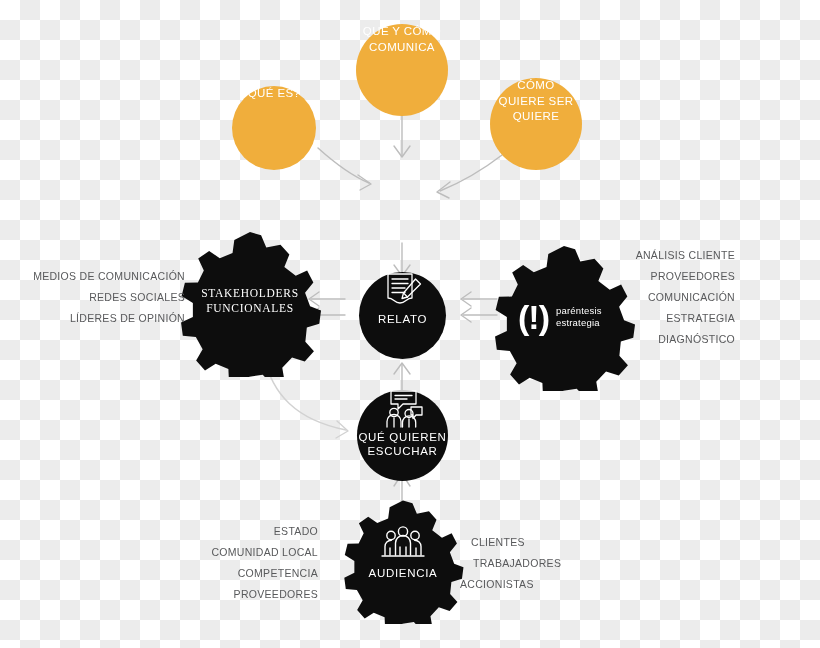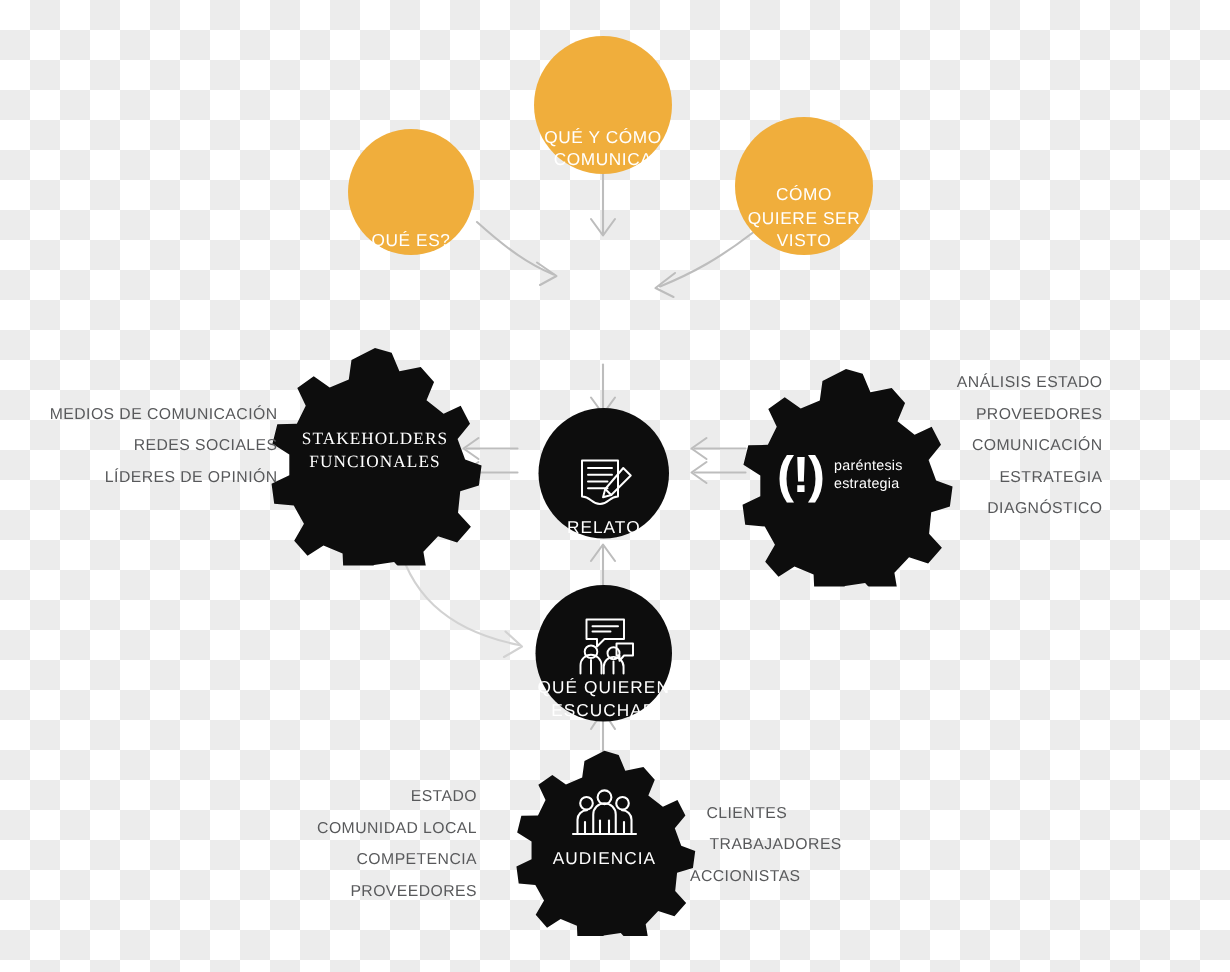--- a/index.html
+++ b/index.html
@@ -34,21 +34,21 @@
     height: 648px;
   }
 
   
   .node {
     position: absolute;
     border-radius: 50%;
     display: flex;
     flex-direction: column;
     align-items: center;
-    justify-content: flex-end;
+    justify-content: flex-start;
     text-align: center;
     box-sizing: border-box;
   }
   .orange {
     background: #f0ae3c;
     color: #ffffff;
   }
   .orange .node-label {
     font-size: 11.5px;
     letter-spacing: 0.4px;
@@ -260,21 +260,21 @@
     <div class="node-label">
       <div>QUÉ Y CÓMO</div>
       <div>COMUNICA</div>
     </div>
   </div>
 
   <div class="node orange" style="left:490px; top:78px; width:92px; height:92px;">
     <div class="node-label">
       <div>CÓMO</div>
       <div>QUIERE SER</div>
-      <div>VISTO</div>
+      <div>QUIERE</div>
     </div>
   </div>
 
 
   <div class="node dark" style="left:359px; top:272px; width:87px; height:87px;">
     <svg class="icon" style="margin-bottom:4px;" width="42" height="36" viewBox="0 0 42 36" fill="none" stroke="#ffffff" stroke-width="1.3" stroke-linejoin="round" stroke-linecap="round">
 
       <path d="M6 2 L30 2 L30 26 C 24 26, 24 31, 18 31 C 12 31, 12 26, 6 26 Z"></path>
       <path d="M10 7 h16"></path>
       <path d="M10 11.5 h16"></path>
@@ -310,21 +310,21 @@
     </div>
   </div>
 
   <div class="labels right-align" style="left:10px; top:266px; width:175px;">
     <div>MEDIOS DE COMUNICACIÓN</div>
     <div>REDES SOCIALES</div>
     <div>LÍDERES DE OPINIÓN</div>
   </div>
 
   <div class="labels right-align" style="left:610px; top:245px; width:125px;">
-    <div>ANÁLISIS ESTADO</div>
+    <div>ANÁLISIS CLIENTE</div>
     <div>PROVEEDORES</div>
     <div>COMUNICACIÓN</div>
     <div>ESTRATEGIA</div>
     <div>DIAGNÓSTICO</div>
   </div>
 
   <div class="labels right-align" style="left:170px; top:521px; width:148px;">
     <div>ESTADO</div>
     <div>COMUNIDAD LOCAL</div>
     <div>COMPETENCIA</div>

